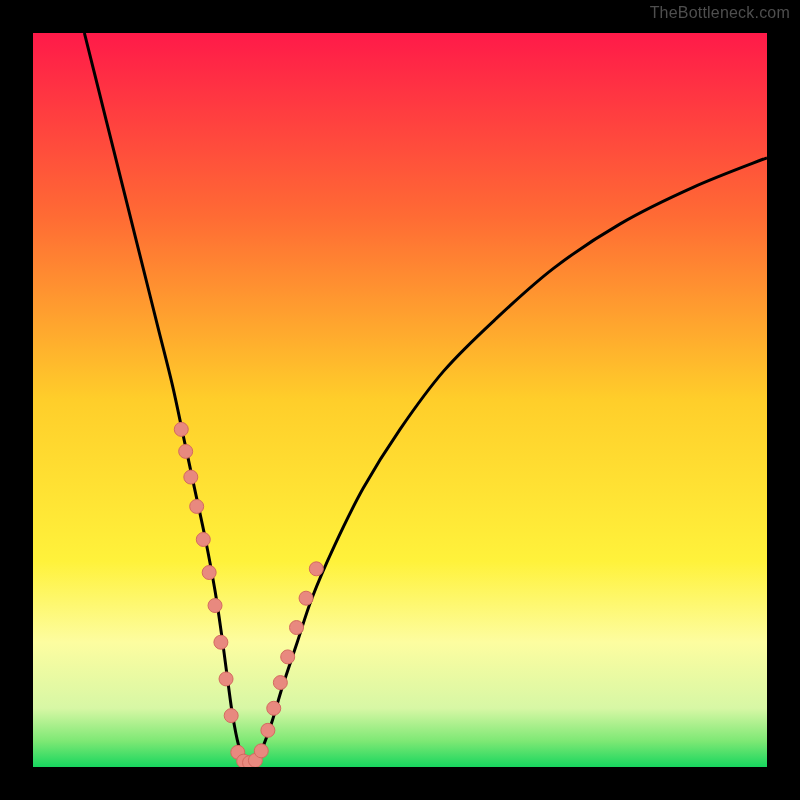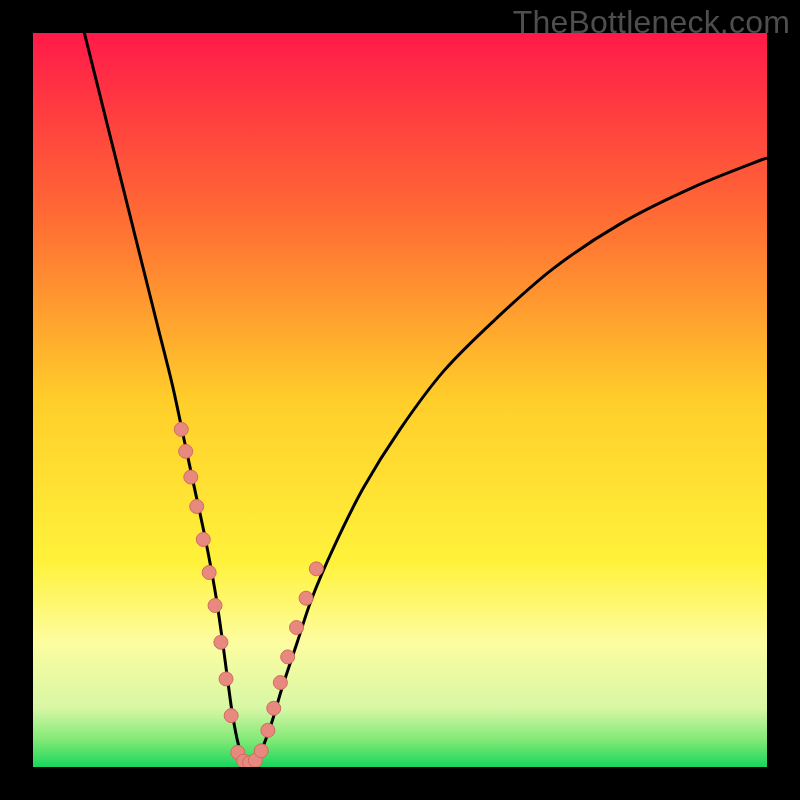--- a/index.html
+++ b/index.html
@@ -24,21 +24,21 @@
     top: 33px;
     left: 33px;
     width: 734px;
     height: 734px;
     overflow: hidden;
   }
   .watermark {
     position: absolute;
     top: 4px;
     right: 10px;
-    font-size: 32px;
+    font-size: 16px;
     font-weight: 500;
     color: #4e4e4e;
     letter-spacing: 0.2px;
     user-select: none;
   }
   svg {
     display: block;
   }
 </style>
 </head>

